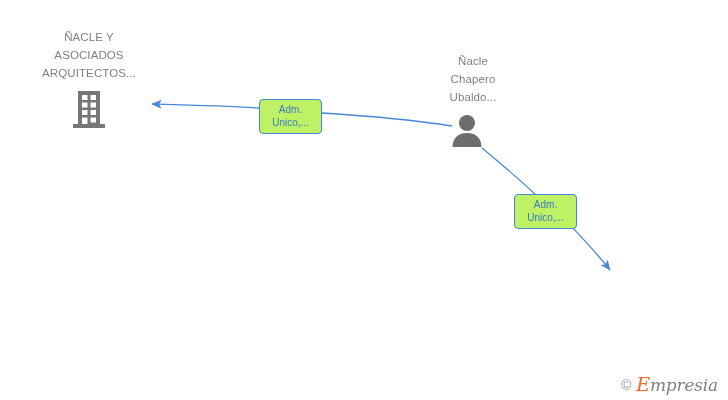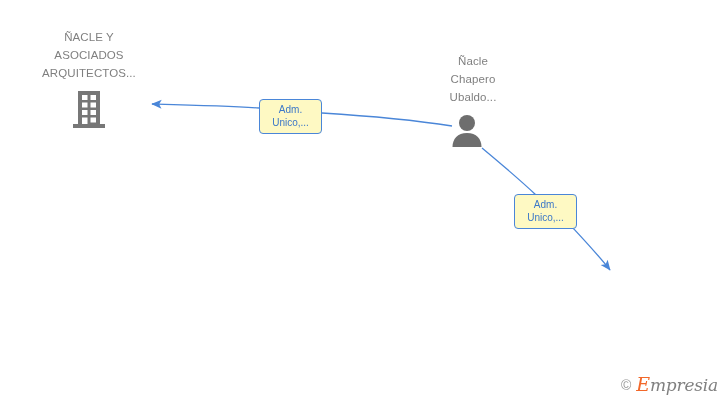--- a/index.html
+++ b/index.html
@@ -58,21 +58,21 @@
   #node-person { left: 402px; top: 52px; }
   #node-person .node-label { margin-bottom: 7px; margin-left: 12px; }
 
   #node-cercis { left: 567px; top: 275px; }
   #node-cercis .node-label { margin-top: 6px; }
 
   
   .edge-label {
     position: absolute;
     box-sizing: border-box;
-    background: #fef9c3;
+    background: #bef264;
     border: 1px solid #4a86d8;
     border-radius: 4px;
     color: #3c78c8;
     font-size: 10px;
     line-height: 13px;
     text-align: center;
     padding: 3px 4px 4px;
     white-space: pre-line;
     width: 63px;
   }

